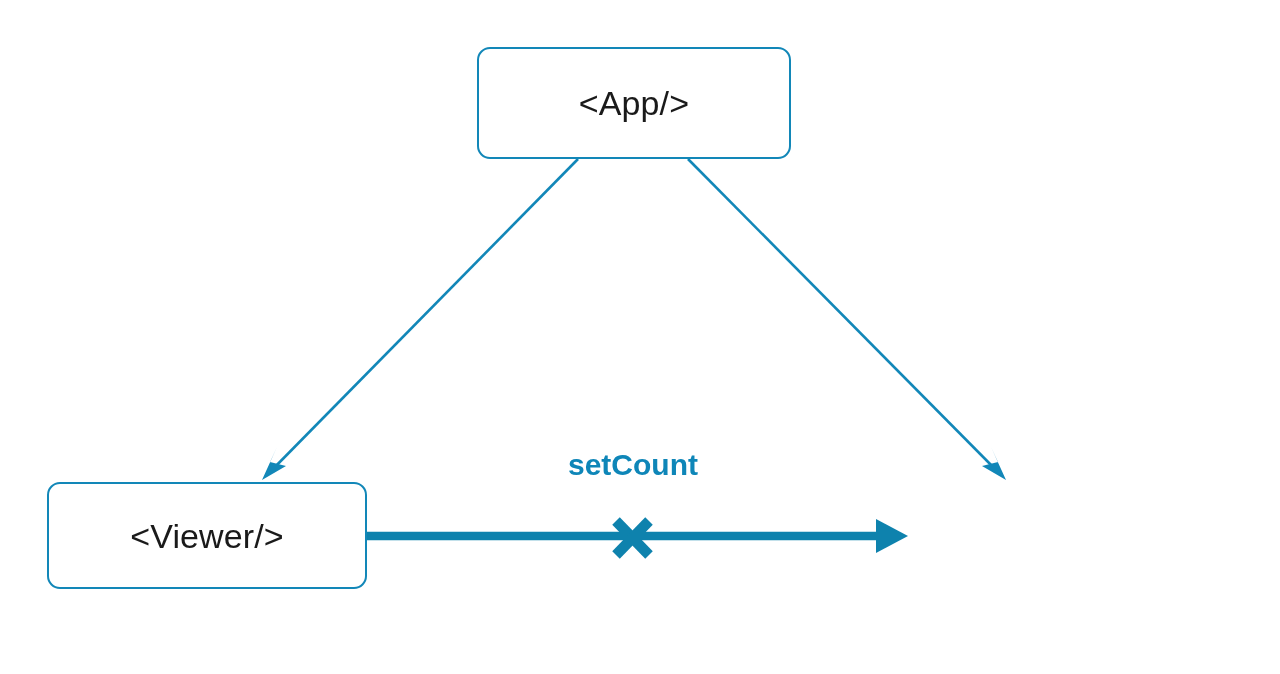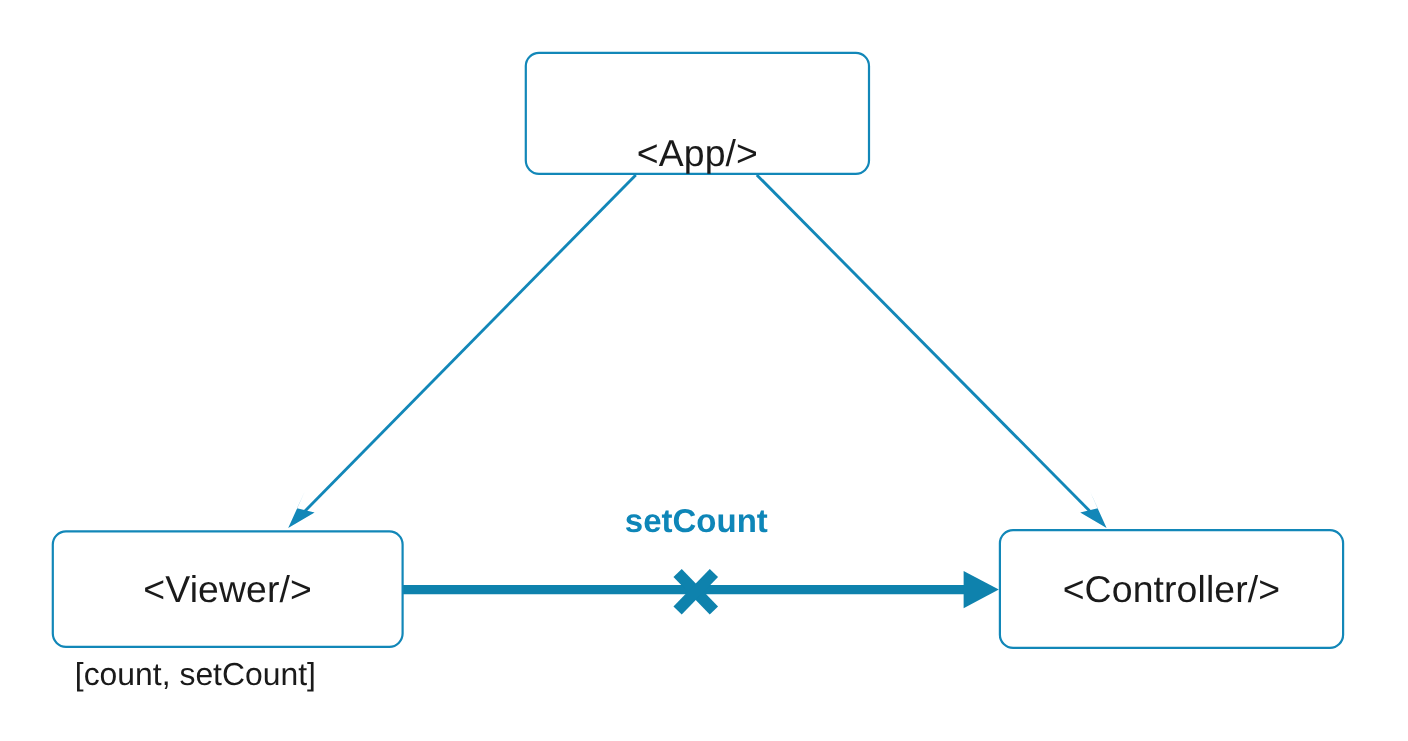--- a/index.html
+++ b/index.html
@@ -43,21 +43,20 @@
     line-height: 1;
     color: #1a1a1a;
     letter-spacing: 0.1px;
     white-space: nowrap;
   }
   #node-app {
     left: 477px;
     top: 47px;
     width: 314px;
     height: 112px;
-    align-items: flex-end;
   }
   #node-viewer {
     left: 47px;
     top: 482px;
     width: 320px;
     height: 107px;
   }
   #node-controller {
     left: 908px;
     top: 481px;
@@ -70,21 +69,21 @@
     top: 600px;
     font-size: 29px;
     line-height: 1;
     color: #1a1a1a;
     white-space: nowrap;
     z-index: 3;
   }
   #edge-label-setcount {
     position: absolute;
     left: 473px;
-    top: 460px;
+    top: 450px;
     width: 320px;
     text-align: center;
     font-size: 30px;
     font-weight: bold;
     line-height: 1;
     color: #0e86b8;
     white-space: nowrap;
     z-index: 4;
   }
 </style>
@@ -117,21 +116,17 @@
   </svg>
 
   <div class="node" id="node-app">
     <span class="node-label">&lt;App/&gt;</span>
   </div>
 
   <div class="node" id="node-viewer">
     <span class="node-label">&lt;Viewer/&gt;</span>
   </div>
 
-  <div class="node" id="node-controller">
-    <span class="node-label">&lt;Controller/&gt;</span>
-  </div>
 
-  <div id="viewer-state-caption">[count, setCount]</div>
 
   <div id="edge-label-setcount">setCount</div>
 
 </div>
 
 </body></html>

